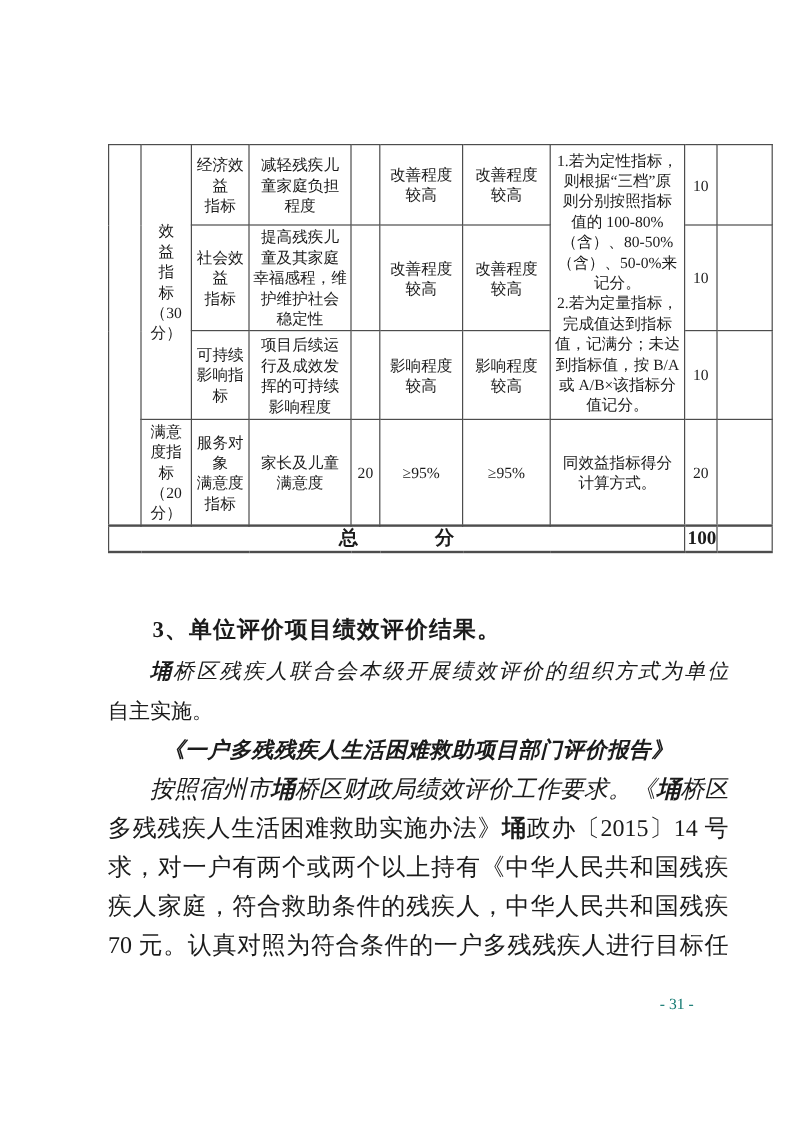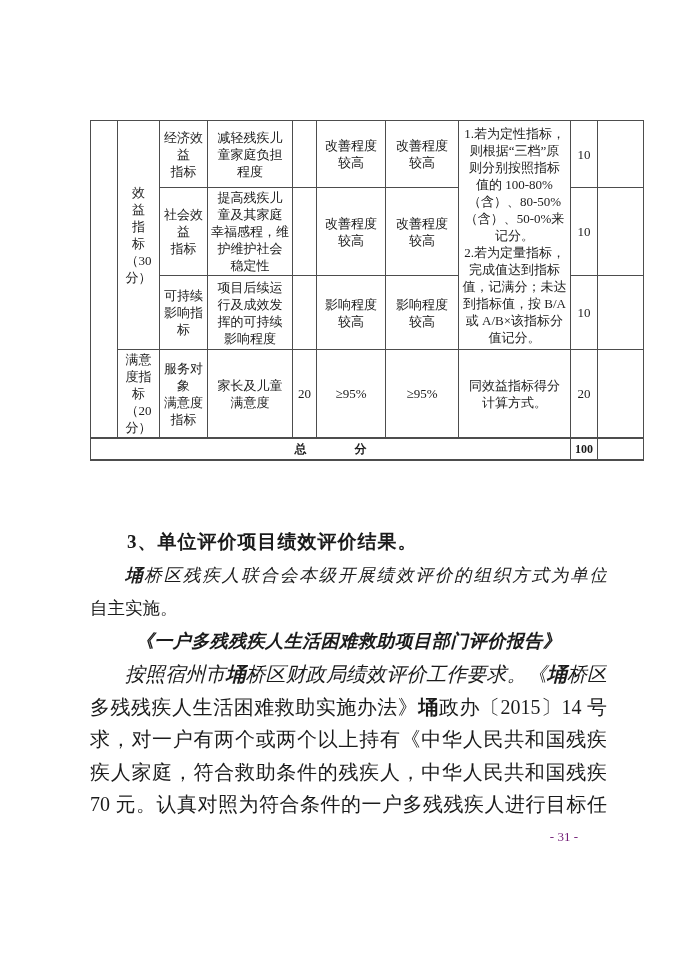--- a/index.html
+++ b/index.html
@@ -4,31 +4,31 @@
 <style>
   html,body{margin:0;padding:0;background:#ffffff;}
   .page{position:relative;width:674px;height:954px;background:#ffffff;overflow:hidden;
         font-family:"Liberation Serif","DejaVu Serif",serif;color:#1b1b1b;}
   table.eval{position:absolute;left:90px;top:120px;width:553px;border-collapse:collapse;table-layout:fixed;}
   table.eval td{border:1px solid #4d4d4d;font-size:13px;line-height:17px;text-align:center;
         vertical-align:middle;padding:1px 2px;white-space:pre-line;overflow:hidden;word-break:break-all;}
   td.groupcell{line-height:16px;}
   td.desccell{text-align:left;padding-left:5px;line-height:18px;}
   td.rulecell{font-size:12.3px;line-height:17.2px;text-align:left;vertical-align:top;padding:3px 1px 0 4px;}
-  tr.total td{border-top-width:2px;border-bottom-width:2px;font-weight:bold;font-size:12px;line-height:18px;white-space:pre;}
-  .textblock{position:absolute;left:90px;width:517px;margin-top:16px;}
+  tr.total td{border-top-width:2px;border-bottom-width:2px;font-weight:bold;font-size:16px;line-height:18px;white-space:pre;}
+  .textblock{position:absolute;left:90px;width:517px;}
   .heading{top:509px;font-size:19px;font-weight:bold;line-height:33px;text-indent:37px;letter-spacing:1px;}
   .para .pline{line-height:33px;height:33px;text-align:justify;text-align-last:justify;overflow:hidden;}
   .para .pline.first{text-indent:35px;font-style:italic;}
   .para .pline.endline{text-align-last:left;}
   #para1{top:543px;font-size:17.5px;}
   #para2{top:642px;font-size:20px;}
   #para2 .pline{line-height:32.5px;height:32.5px;}
   .rtitle{top:609px;text-align:center;font-size:18px;font-weight:bold;line-height:33px;letter-spacing:0.5px;font-style:italic;}
-  .footer{position:absolute;left:90px;top:829px;width:488px;text-align:right;font-size:13px;color:#701a75;}
+  .footer{position:absolute;left:90px;top:829px;width:488px;text-align:right;font-size:13px;color:#0f766e;}
   b{font-weight:bold;}
 </style>
 </head>
 <body>
 
 <div class="page">
 
   <table class="eval">
     <colgroup>
       <col style="width:27px">

